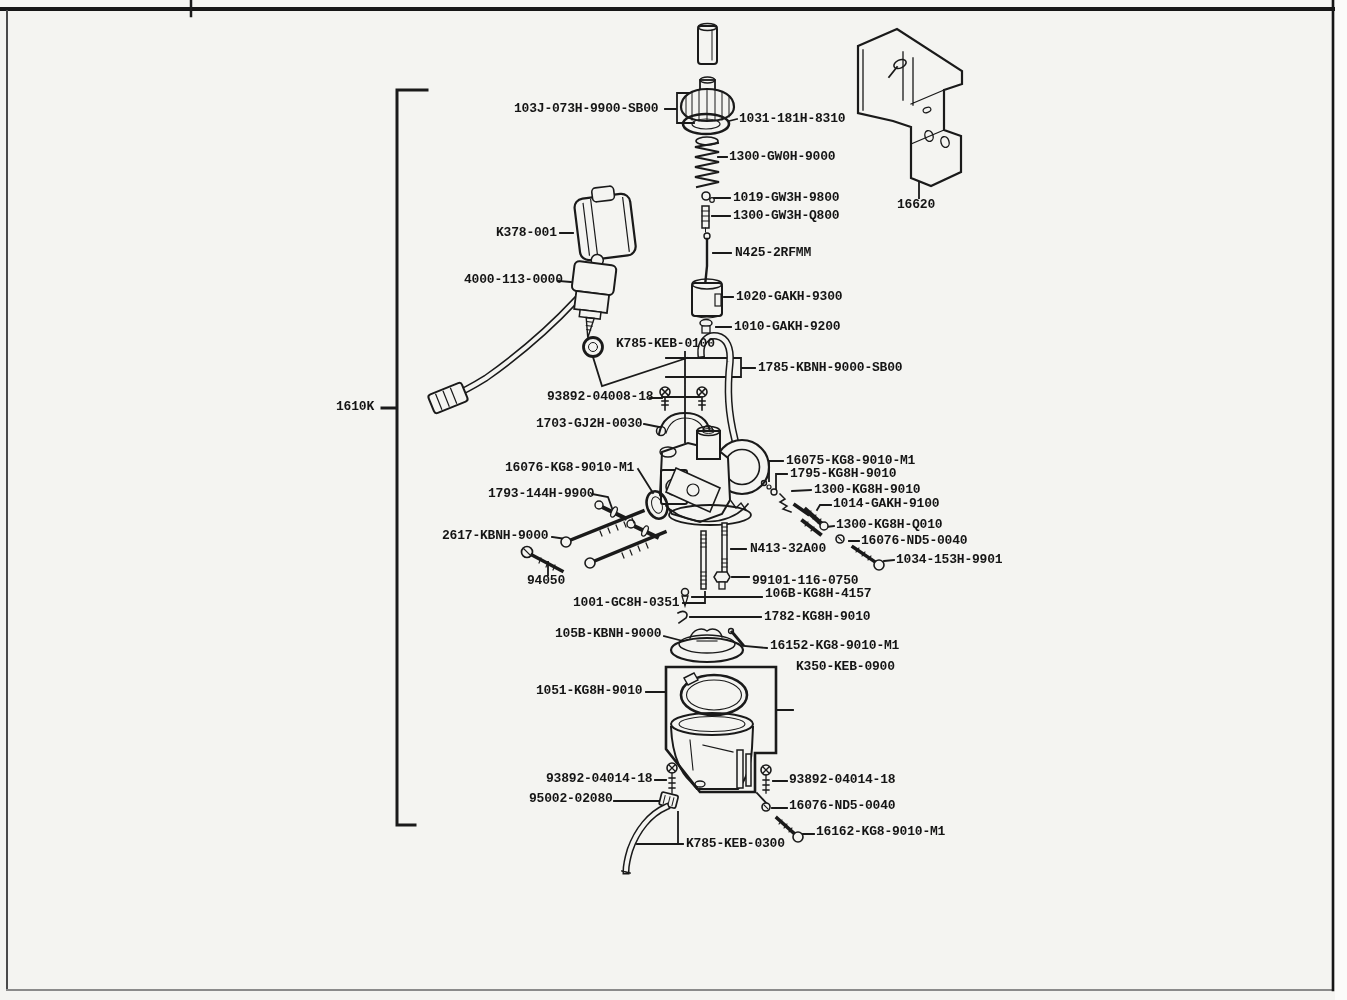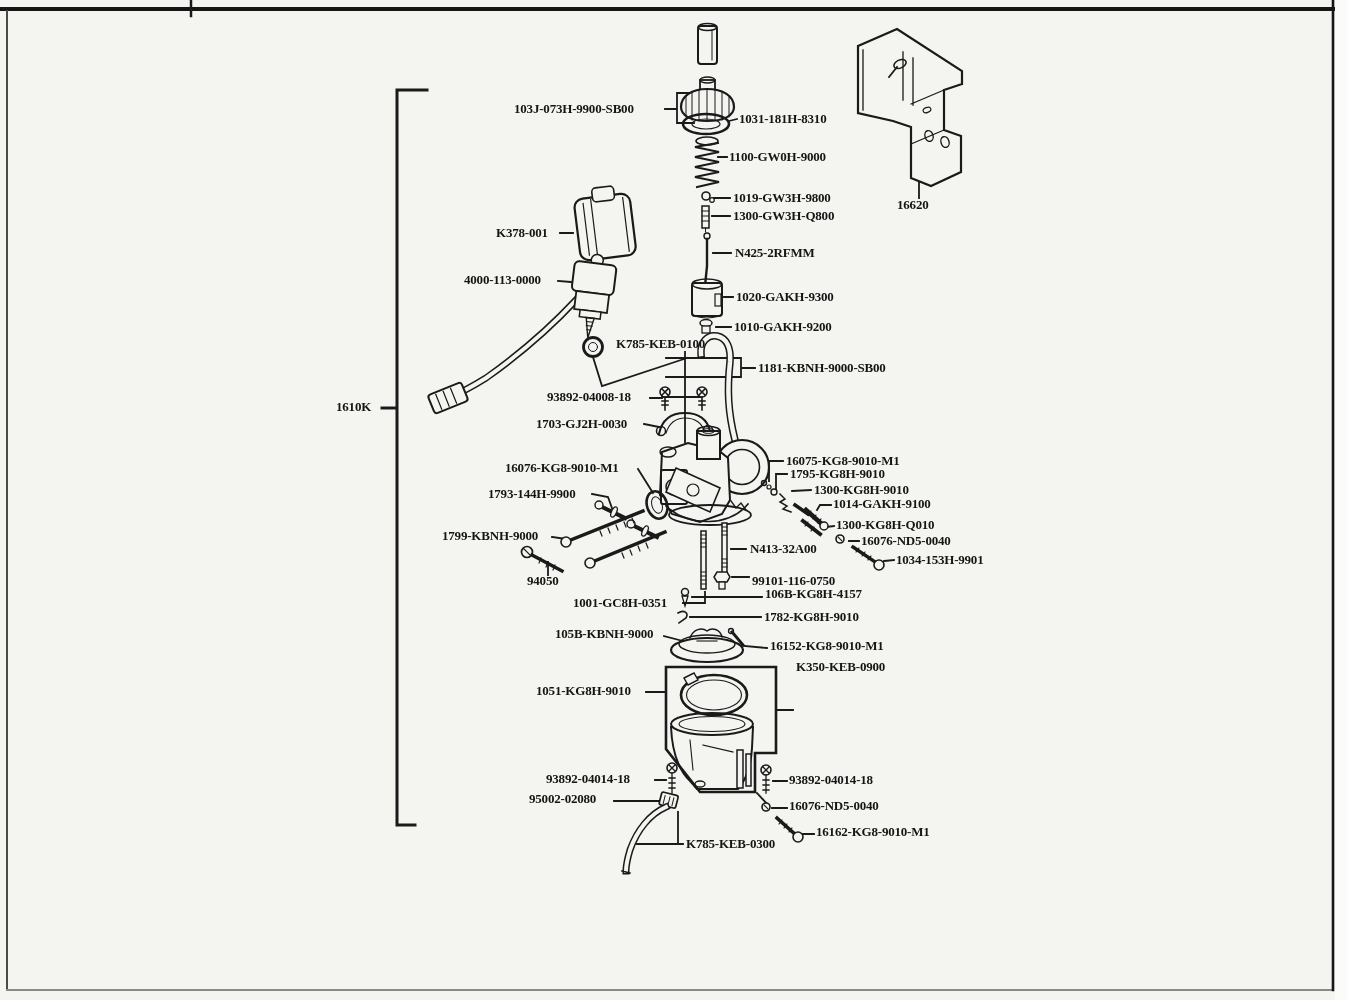--- a/index.html
+++ b/index.html
@@ -1,17 +1,17 @@
 <!DOCTYPE html>
 <html><head>
 <meta charset="utf-8">
 <style>
   html,body{margin:0;padding:0;background:#eef0ee;}
   .stage{position:relative;width:1347px;height:1000px;background:#f4f4f1;overflow:hidden;
-         font-family:Liberation Serif, serif;}
+         font-family:Liberation Mono, monospace;}
   .lbl{position:absolute;font-size:13px;font-weight:700;color:#151515;white-space:nowrap;
        letter-spacing:-0.2px;line-height:14px;}
   .rstrip{position:absolute;top:0;right:0;width:12px;height:1000px;background:#fbfbf9;}
   svg{position:absolute;left:0;top:0;}
   svg *{vector-effect:none;}
 </style>
 </head>
 <body>
 
 <div class="stage">
@@ -258,40 +258,40 @@
       <ellipse cx="900" cy="64" rx="6.5" ry="4" transform="rotate(-25 900 64)" stroke-width="1.6"></ellipse>
       <path d="M897,67 L889,77" stroke-width="1.8"></path>
       <ellipse cx="927" cy="110" rx="4" ry="2.5" transform="rotate(-20 927 110)" stroke-width="1.2"></ellipse>
       <ellipse cx="929" cy="136" rx="4" ry="5.5" transform="rotate(-18 929 136)" stroke-width="1.4"></ellipse>
       <ellipse cx="945" cy="142" rx="4" ry="5.5" transform="rotate(-18 945 142)" stroke-width="1.4"></ellipse>
     </g>
   </svg>
 
   <div class="lbl" style="left:514px;top:102px">103J-073H-9900-SB00</div>
   <div class="lbl" style="left:739px;top:112px">1031-181H-8310</div>
-  <div class="lbl" style="left:729px;top:150px">1100-GW0H-9000</div>
+  <div class="lbl" style="left:729px;top:150px">1300-GW0H-9000</div>
   <div class="lbl" style="left:733px;top:191px">1019-GW3H-9800</div>
   <div class="lbl" style="left:733px;top:209px">1300-GW3H-Q800</div>
   <div class="lbl" style="left:496px;top:226px">K378-001</div>
   <div class="lbl" style="left:735px;top:246px">N425-2RFMM</div>
   <div class="lbl" style="left:464px;top:273px">4000-113-0000</div>
   <div class="lbl" style="left:736px;top:290px">1020-GAKH-9300</div>
   <div class="lbl" style="left:734px;top:320px">1010-GAKH-9200</div>
   <div class="lbl" style="left:616px;top:337px">K785-KEB-0100</div>
-  <div class="lbl" style="left:758px;top:361px">1181-KBNH-9000-SB00</div>
+  <div class="lbl" style="left:758px;top:361px">1785-KBNH-9000-SB00</div>
   <div class="lbl" style="left:547px;top:390px">93892-04008-18</div>
   <div class="lbl" style="left:536px;top:417px">1703-GJ2H-0030</div>
   <div class="lbl" style="left:505px;top:461px">16076-KG8-9010-M1</div>
   <div class="lbl" style="left:786px;top:454px">16075-KG8-9010-M1</div>
   <div class="lbl" style="left:790px;top:467px">1795-KG8H-9010</div>
   <div class="lbl" style="left:814px;top:483px">1300-KG8H-9010</div>
   <div class="lbl" style="left:833px;top:497px">1014-GAKH-9100</div>
   <div class="lbl" style="left:488px;top:487px">1793-144H-9900</div>
   <div class="lbl" style="left:836px;top:518px">1300-KG8H-Q010</div>
-  <div class="lbl" style="left:442px;top:529px">1799-KBNH-9000</div>
+  <div class="lbl" style="left:442px;top:529px">2617-KBNH-9000</div>
   <div class="lbl" style="left:861px;top:534px">16076-ND5-0040</div>
   <div class="lbl" style="left:750px;top:542px">N413-32A00</div>
   <div class="lbl" style="left:896px;top:553px">1034-153H-9901</div>
   <div class="lbl" style="left:527px;top:574px">94050</div>
   <div class="lbl" style="left:752px;top:574px">99101-116-0750</div>
   <div class="lbl" style="left:765px;top:587px">106B-KG8H-4157</div>
   <div class="lbl" style="left:573px;top:596px">1001-GC8H-0351</div>
   <div class="lbl" style="left:764px;top:610px">1782-KG8H-9010</div>
   <div class="lbl" style="left:555px;top:627px">105B-KBNH-9000</div>
   <div class="lbl" style="left:770px;top:639px">16152-KG8-9010-M1</div>

